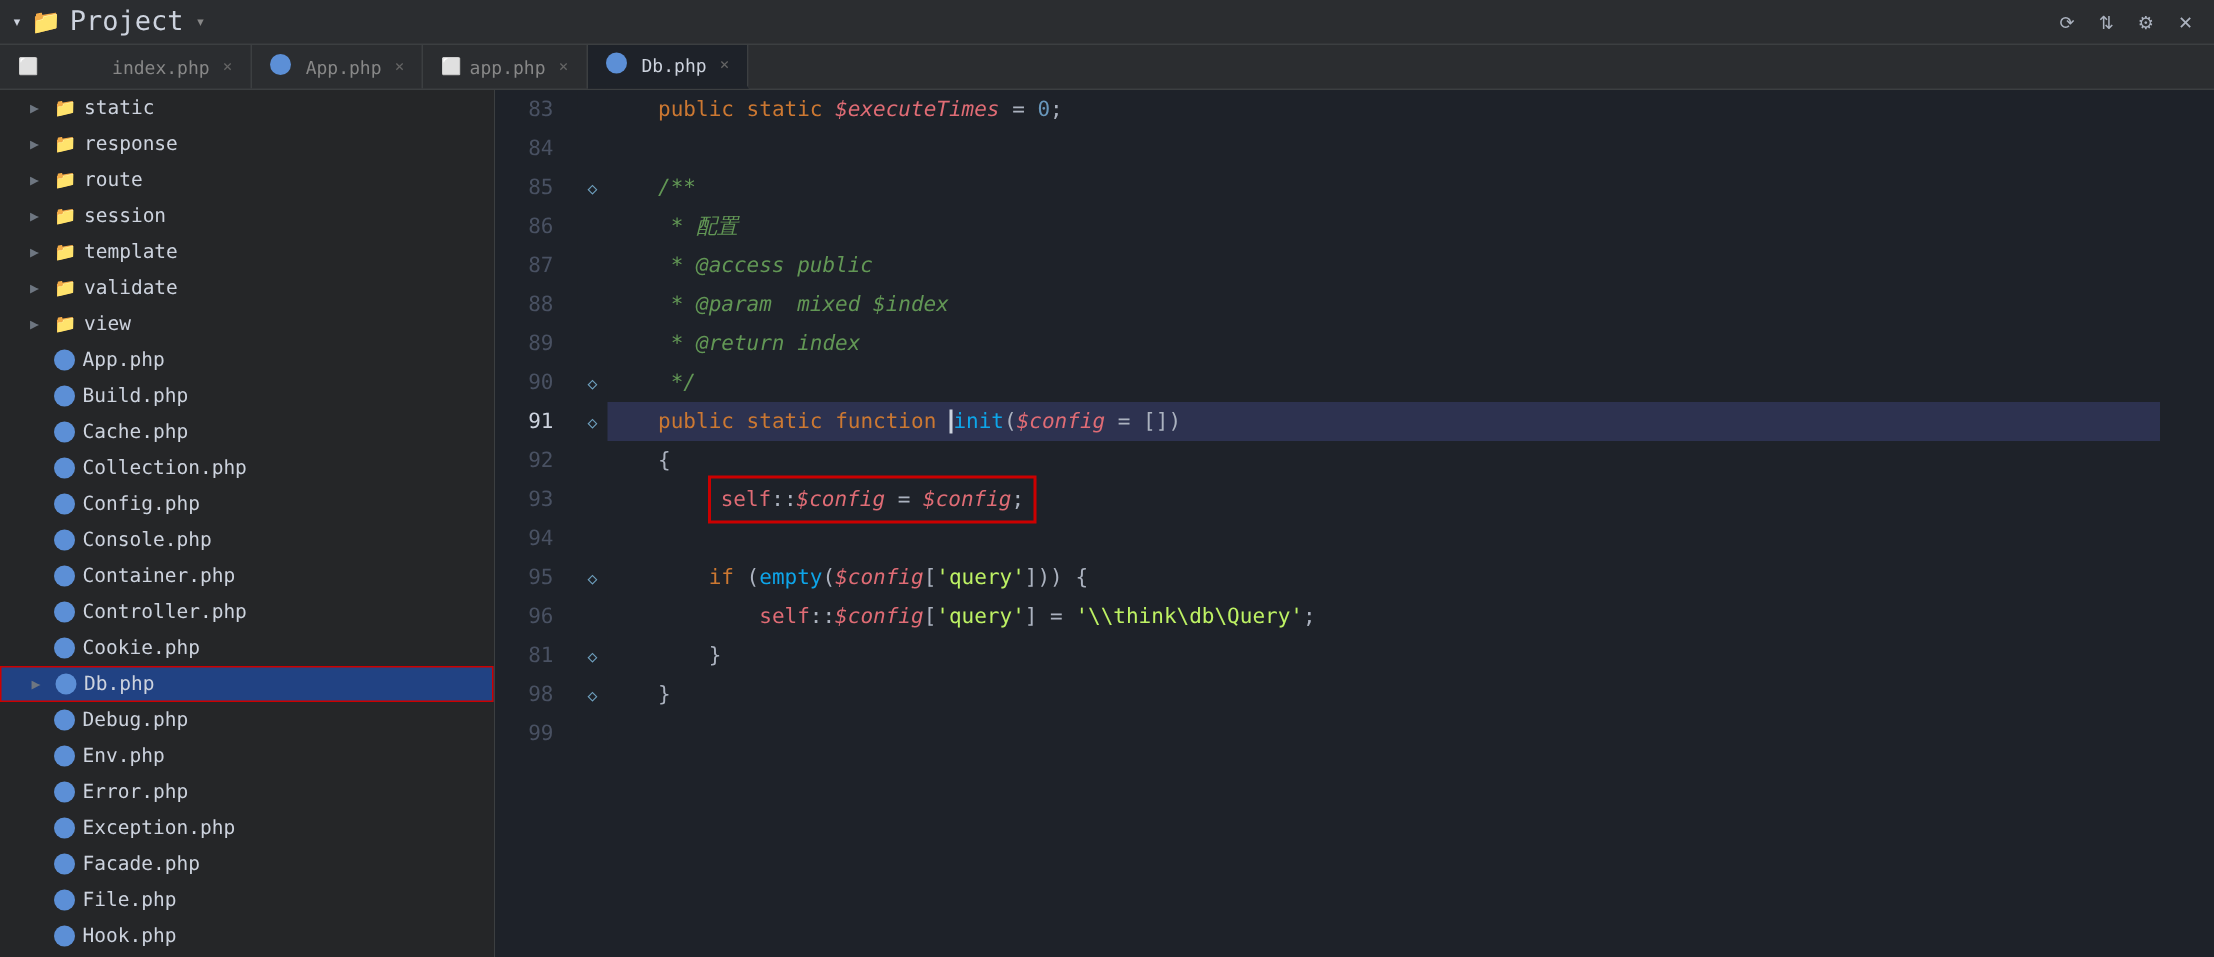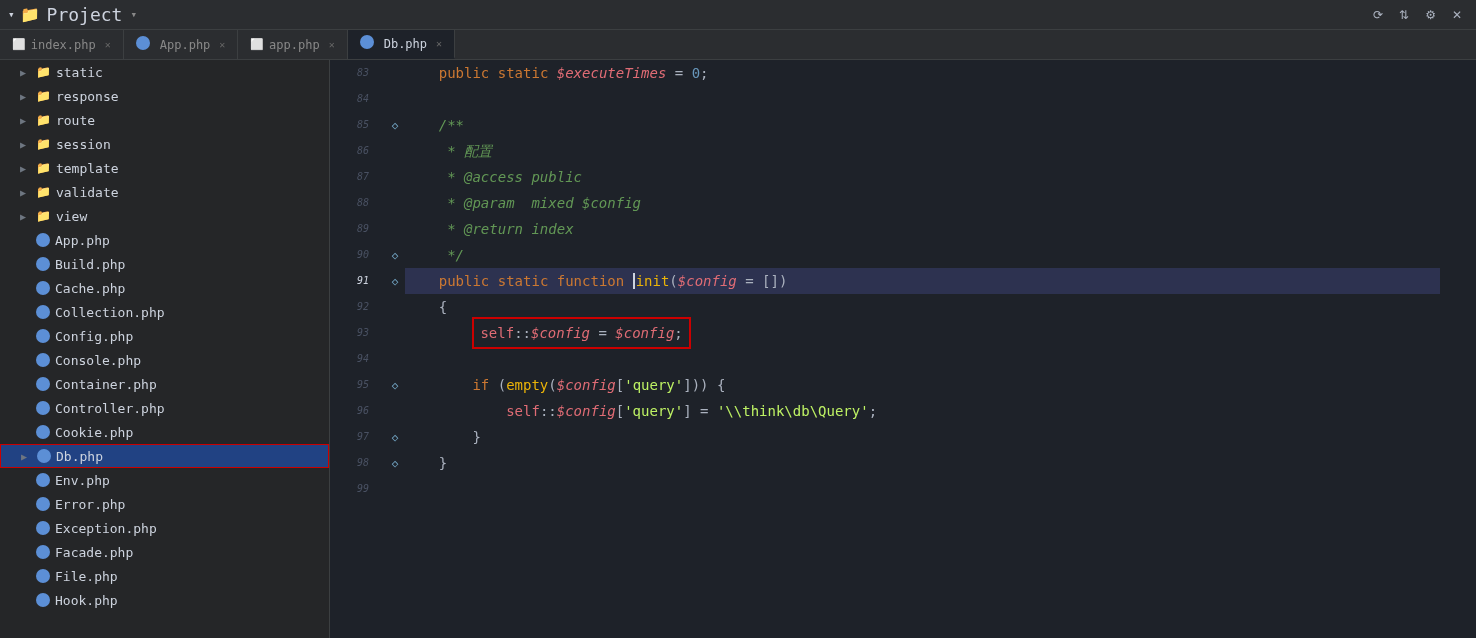--- a/index.html
+++ b/index.html
@@ -140,27 +140,26 @@
     .line-numbers {
       min-width: 55px;
       background: #1e2229;
       text-align: right;
       padding-right: 16px;
       user-select: none;
       flex-shrink: 0;
     }
     .line-number {
       color: #495162;
-      font-size: 10px;
+      font-size: 14px;
       line-height: 26px;
       height: 26px;
       display: flex;
       align-items: center;
       justify-content: flex-end;
-      font-style: italic;
     }
     .line-number.active {
       color: #cdd3de;
     }
     .gutter {
       width: 20px;
       flex-shrink: 0;
       background: #1e2229;
     }
     .gutter-marker {
@@ -182,21 +181,21 @@
       white-space: pre;
       display: flex;
       align-items: center;
     }
     .code-line.highlighted-active {
       background: #2d3250;
     }
 
     
     .kw { color: #cc7832; } 
-    .fn { color: #eab308; } 
+    .fn { color: #0ea5e9; } 
     .var-italic { color: #e06c75; font-style: italic; }
     .str { color: #bef264; } 
     .cm { color: #629755; font-style: italic; } 
     .num { color: #6897bb; } 
     .plain { color: #abb2bf; }
     .cursor-mark {
       display: inline-block;
       width: 2px;
       height: 16px;
       background: #cdd3de;
@@ -219,21 +218,21 @@
     <button class="titlebar-btn">⟳</button>
     <button class="titlebar-btn">⇅</button>
     <button class="titlebar-btn">⚙</button>
     <button class="titlebar-btn">✕</button>
   </div>
 </div>
 
 <div class="tabs-bar">
   <div class="tab">
     <span style="color:#cc7832;font-size:11px;">⬜</span>
-    <span style="font-size:12px;">index.php</span>
+    <span style="font-size:12px;margin-left:44px;">index.php</span>
     <span class="tab-close">✕</span>
   </div>
   <div class="tab">
     <span><span class="file-icon-php" style="background:#5c8fd6;"></span></span>
     <span style="font-size:12px;">App.php</span>
     <span class="tab-close">✕</span>
   </div>
   <div class="tab">
     <span style="color:#e8bf6a;font-size:11px;">⬜</span>
     <span style="font-size:12px;">app.php</span>
@@ -329,20 +328,25 @@
     <div class="sidebar-item indent-1">
       <span class="expand-arrow"></span>
       <span class="file-icon-php"></span>
       <span>Cookie.php</span>
     </div>
 
     <div class="sidebar-item indent-1" style="background:#214283;border:1px solid #cc0000;">
       <span class="expand-arrow">▶</span>
       <span class="file-icon-php"></span>
       <span>Db.php</span>
+    </div>
+    <div class="sidebar-item indent-1">
+      <span class="expand-arrow"></span>
+      <span class="file-icon-php"></span>
+      <span>Debug.php</span>
     </div>
     <div class="sidebar-item indent-1">
       <span class="expand-arrow"></span>
       <span class="file-icon-php"></span>
       <span>Env.php</span>
     </div>
     <div class="sidebar-item indent-1">
       <span class="expand-arrow"></span>
       <span class="file-icon-php"></span>
       <span>Error.php</span>
@@ -385,21 +389,21 @@
         <div class="line-number">87</div>
         <div class="line-number">88</div>
         <div class="line-number">89</div>
         <div class="line-number">90</div>
         <div class="line-number active">91</div>
         <div class="line-number">92</div>
         <div class="line-number">93</div>
         <div class="line-number">94</div>
         <div class="line-number">95</div>
         <div class="line-number">96</div>
-        <div class="line-number">97</div>
+        <div class="line-number">81</div>
         <div class="line-number">98</div>
         <div class="line-number">99</div>
       </div>
 
       <div class="gutter">
         <div class="gutter-marker"></div>
         <div class="gutter-marker"></div>
         <div class="gutter-marker" style="color:#6e9fbd;">◇</div>
         <div class="gutter-marker"></div>
         <div class="gutter-marker"></div>
@@ -443,21 +447,21 @@
           <span class="cm"> * 配置</span>
         </div>
 
         <div class="code-line">
           <span class="plain">    </span>
           <span class="cm"> * @access public</span>
         </div>
 
         <div class="code-line">
           <span class="plain">    </span>
-          <span class="cm"> * @param  mixed $config</span>
+          <span class="cm"> * @param  mixed $index</span>
         </div>
 
         <div class="code-line">
           <span class="plain">    </span>
           <span class="cm"> * @return index</span>
         </div>
 
         <div class="code-line">
           <span class="plain">    </span>
           <span class="cm"> */</span>

